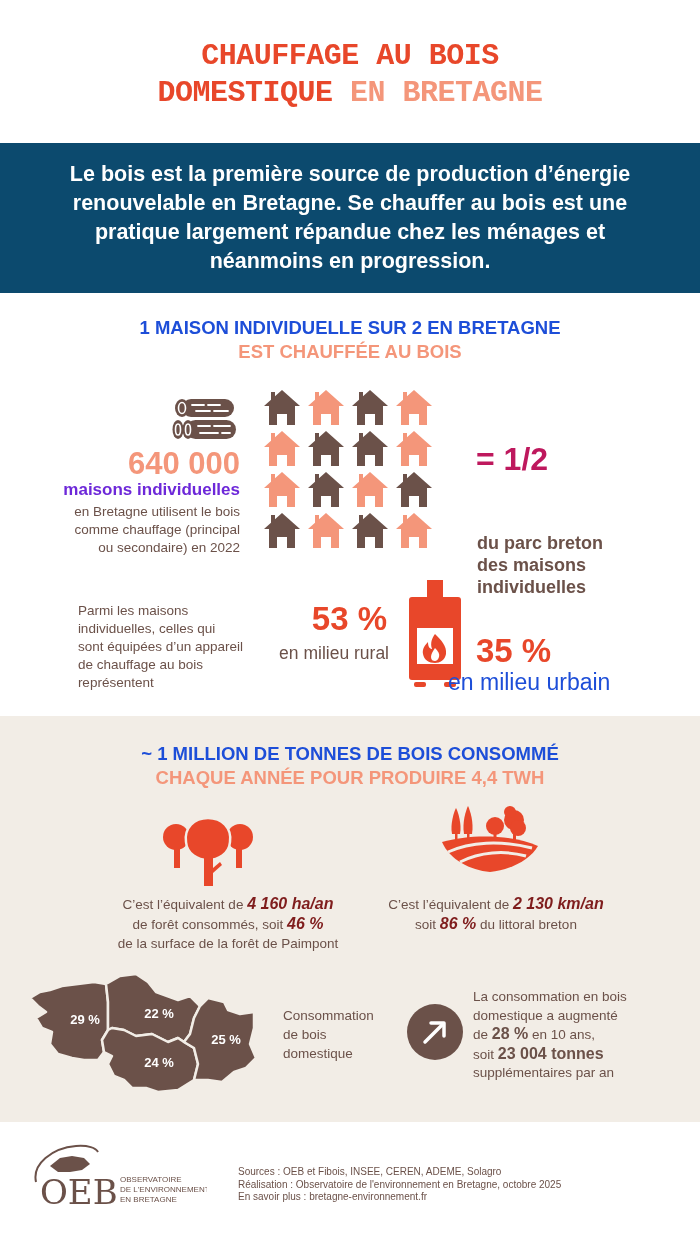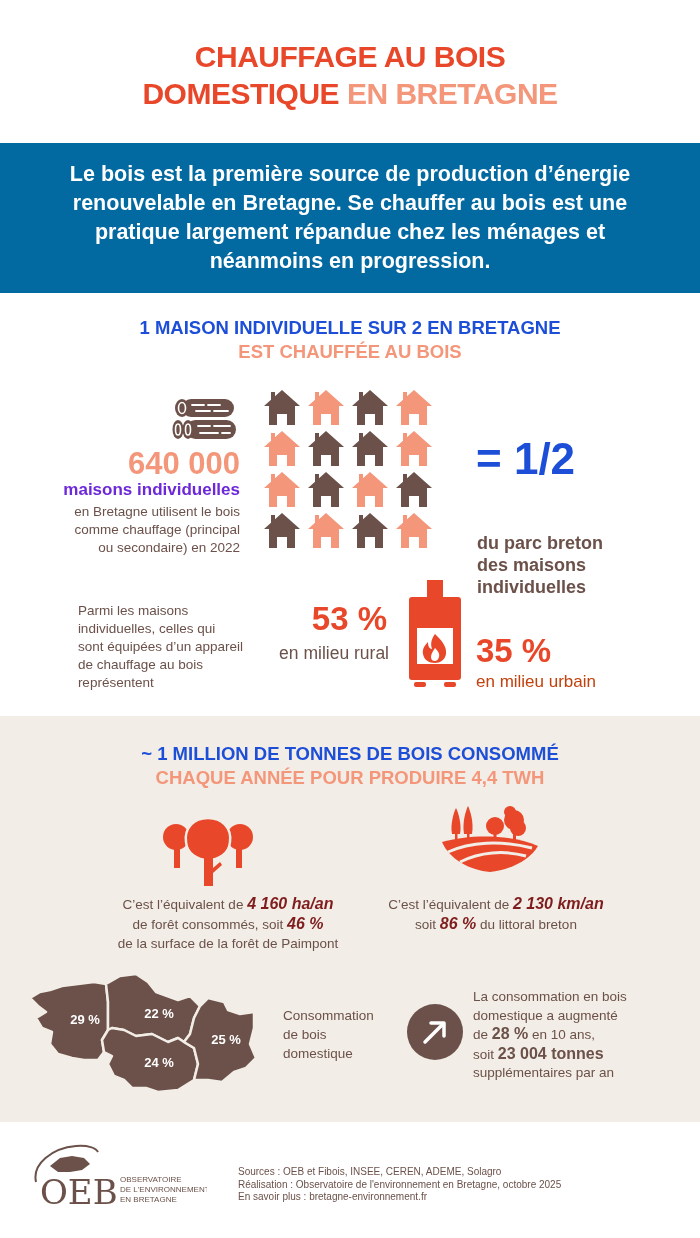--- a/index.html
+++ b/index.html
@@ -1,28 +1,28 @@
 <!DOCTYPE html>
 <html><head>
   <meta charset="utf-8">
   <style>
     * { box-sizing: border-box; margin: 0; padding: 0; }
     html, body { width: 700px; height: 1238px; background: #ffffff; overflow: hidden; }
     body { font-family: "Liberation Sans", "DejaVu Sans", sans-serif; color: #6b5149; position: relative; }
 
     .main-title {
       position: absolute; top: 38px; left: 0; width: 700px; text-align: center;
-      font-family: Liberation Sans, sans-serif; font-weight: bold; font-size: 30px; line-height: 37px;
+      font-family: Liberation Mono, monospace; font-weight: bold; font-size: 30px; line-height: 37px;
       color: #e8472a; letter-spacing: -0.5px;
     }
     .main-title .light { color: #f4967a; }
 
     .intro-banner {
       position: absolute; top: 143px; left: 0; width: 700px; height: 150px;
-      background: #0369a1; display: flex; align-items: center; justify-content: center;
+      background: #0c4a6e; display: flex; align-items: center; justify-content: center;
     }
     .intro-banner p {
       color: #ffffff; font-family: "Liberation Sans", sans-serif; font-weight: bold;
       font-size: 21.5px; line-height: 29px; text-align: center; width: 620px;
     }
 
     .sec-title {
       position: absolute; left: 0; width: 700px; text-align: center;
       font-family: "Liberation Sans", sans-serif; font-weight: bold; font-size: 18.5px; line-height: 24px;
     }
@@ -42,22 +42,22 @@
     .desc-left {
       position: absolute; right: 460px; top: 503px; text-align: right;
       font-size: 13.5px; line-height: 18px; color: #6b5149; white-space: nowrap;
     }
 
     .houses { position: absolute; left: 263px; top: 388px; width: 175px; height: 165px;
       display: grid; grid-template-columns: repeat(4, 44px); grid-template-rows: repeat(4, 41px); }
     .house { width: 38px; height: 38px; }
 
     .ratio {
-      position: absolute; left: 476px; top: 434px; font-weight: bold; color: #1d4ed8;
-      font-size: 44px; line-height: 50px; white-space: nowrap;
+      position: absolute; left: 476px; top: 434px; font-weight: bold; color: #be185d;
+      font-size: 32px; line-height: 50px; white-space: nowrap;
     }
     .ratio-desc {
       position: absolute; left: 477px; top: 488px; font-size: 18px; line-height: 22px;
       color: #6b5149; font-weight: bold; margin-top: 44px;
     }
 
     .parmi {
       position: absolute; right: 457px; top: 602px; 
       font-size: 13.5px; line-height: 18px; color: #6b5149; white-space: nowrap;
     }
@@ -68,22 +68,22 @@
     .rural-label {
       position: absolute; right: 311px; top: 642px; text-align: right;
       font-size: 17.5px; line-height: 22px; color: #6b5149; white-space: nowrap;
     }
     .stove-icon { position: absolute; left: 405px; top: 580px; width: 60px; height: 110px; }
     .urban-num {
       position: absolute; left: 476px; top: 632px; font-weight: bold;
       color: #e8472a; font-size: 33px; line-height: 38px; white-space: nowrap;
     }
     .urban-label {
-      position: absolute; left: 476px; top: 671px; font-size: 17px; line-height: 22px;
-      color: #c2410c; white-space: nowrap;
+      position: absolute; left: 448px; top: 671px; font-size: 23px; line-height: 22px;
+      color: #1d4ed8; white-space: nowrap;
     }
 
     .beige { position: absolute; top: 716px; left: 0; width: 700px; height: 406px; background: #f2ede6; }
 
     .trees-icon { position: absolute; left: 160px; top: 812px; width: 95px; height: 75px; }
     .field-icon { position: absolute; left: 440px; top: 804px; width: 100px; height: 70px; }
 
     .eq-text {
       position: absolute; text-align: center; font-size: 13.5px; line-height: 19px;
       color: #6b5149; white-space: nowrap;

